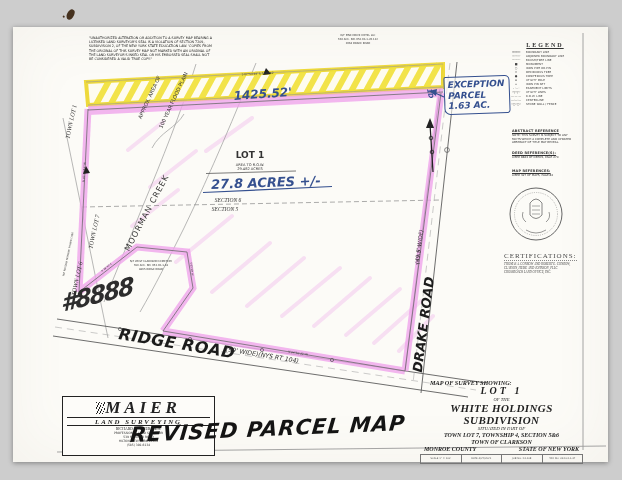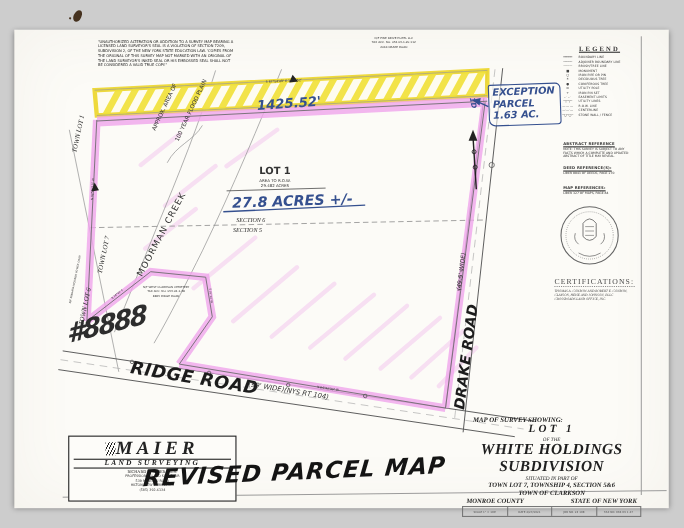--- a/index.html
+++ b/index.html
@@ -35,21 +35,21 @@
   .cert-block{left:504px;top:243px;width:82px;}
   .cert-title{display:inline-block;font-family:"Liberation Serif",serif;font-size:7px;letter-spacing:1px;
               color:#4a4a4a;border-bottom:.5px dotted #888;margin-bottom:1px;}
   .cert-line{font-family:"Liberation Serif",serif;font-style:italic;font-size:3.1px;line-height:1.35;color:#444;}
 
   .title-block{left:420px;top:379px;width:163px;text-align:center;color:#1f1f1f;
                font-family:"Liberation Serif",serif;font-style:italic;}
   .tb-heading{text-align:left;padding-left:10px;font-size:6.2px;font-weight:bold;}
   .tb-lot{font-size:10px;font-weight:bold;letter-spacing:3px;line-height:1.05;}
   .tb-ofthe{font-size:4.6px;line-height:1.2;}
-  .tb-sub{font-size:14px;font-weight:bold;letter-spacing:.4px;line-height:1.1;font-style:italic;}
+  .tb-sub{font-size:11px;font-weight:bold;letter-spacing:.4px;line-height:1.1;font-style:italic;}
   .tb-sit{font-size:4.8px;line-height:1.3;}
   .tb-town{font-size:6px;font-weight:bold;line-height:1.15;}
   .tb-row{display:flex;justify-content:space-between;padding:0 4px;font-size:6px;font-weight:bold;}
   .tb-stamps{display:flex;margin-top:1.5px;border:.5px solid #777;height:8px;}
   .tb-stamp{flex:1;border-right:.5px solid #777;font-family:"DejaVu Sans",sans-serif;font-style:normal;
             font-size:2.5px;color:#555;display:flex;align-items:center;justify-content:center;white-space:nowrap;}
   .tb-stamp:last-child{border-right:none;}
 
   .maier{left:62px;top:396px;width:151px;height:58px;border:1.3px solid #222;background:#fdfcf9;
          text-align:center;font-family:"Liberation Serif",serif;color:#222;}

